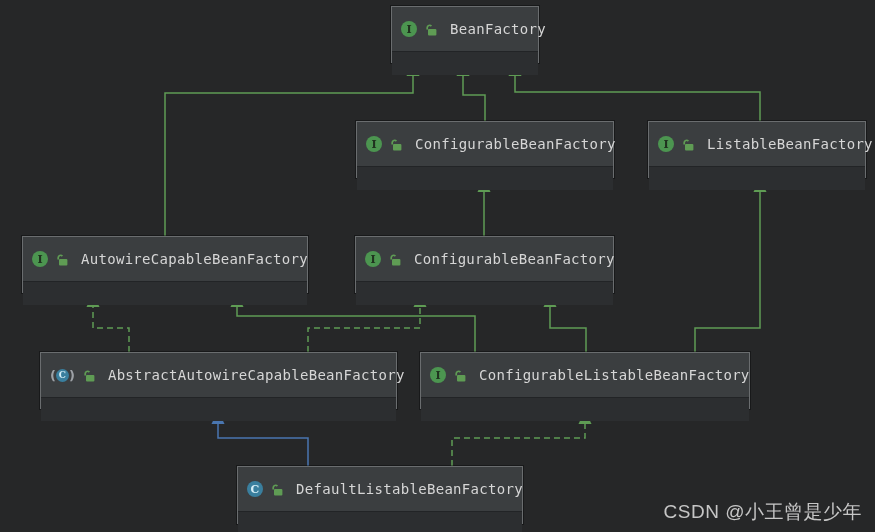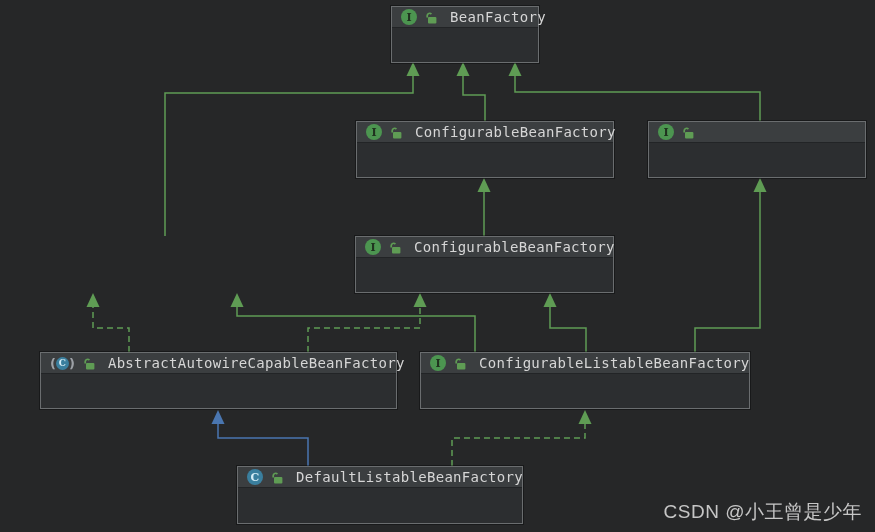--- a/index.html
+++ b/index.html
@@ -18,21 +18,21 @@
   .e-blue polygon{fill:#4A76B0;stroke:none;}
 
   .node{
     position:absolute;
     background:#2C2E30;
     border:1px solid #6A6D6F;
     box-sizing:border-box;
     box-shadow:0 0 0 1px rgba(0,0,0,.35);
   }
   .node-header{
-    height:20px;
+    height:44px;
     background:#3B3E40;
     display:flex;align-items:center;
     padding:0 10px 0 9px;
     white-space:nowrap;
   }
   .node-body{
     height:calc(100% - 32px);
     background:#2C2E30;
     border-top:1px solid #222426;
   }
@@ -150,24 +150,38 @@
 
   <div class="node" style="left:648px;top:121px;width:218px;height:57px">
     <div class="node-header">
       <span class="ic ic-i"></span>
       <span class="lock">
         <svg width="13" height="13" viewBox="0 0 13 13">
           <path d="M2.2,6.6 V4.6 a2.4,2.4 0 0 1 4.2,-1.5" fill="none" stroke="#5F9C54" stroke-width="1.7"></path>
           <rect x="3" y="6" width="8.4" height="6.4" rx="1" fill="#5F9C54"></rect>
         </svg>
       </span>
-    </div>
-    <div class="node-body"></div>
-  </div>
-
+      <span class="node-label">ListableBeanFactory</span>
+    </div>
+    <div class="node-body"></div>
+  </div>
+
+  <div class="node" style="left:22px;top:236px;width:286px;height:57px">
+    <div class="node-header">
+      <span class="ic ic-i"></span>
+      <span class="lock">
+        <svg width="13" height="13" viewBox="0 0 13 13">
+          <path d="M2.2,6.6 V4.6 a2.4,2.4 0 0 1 4.2,-1.5" fill="none" stroke="#5F9C54" stroke-width="1.7"></path>
+          <rect x="3" y="6" width="8.4" height="6.4" rx="1" fill="#5F9C54"></rect>
+        </svg>
+      </span>
+      <span class="node-label">AutowireCapableBeanFactory</span>
+    </div>
+    <div class="node-body"></div>
+  </div>
 
   <div class="node" style="left:40px;top:352px;width:357px;height:57px">
     <div class="node-header">
       <span class="abs">
         <span class="pn pn-open"></span>
           <span class="ic ic-c small"></span>
           <span class="pn pn-close"></span>
       </span>
       <span class="lock">
         <svg width="13" height="13" viewBox="0 0 13 13">

